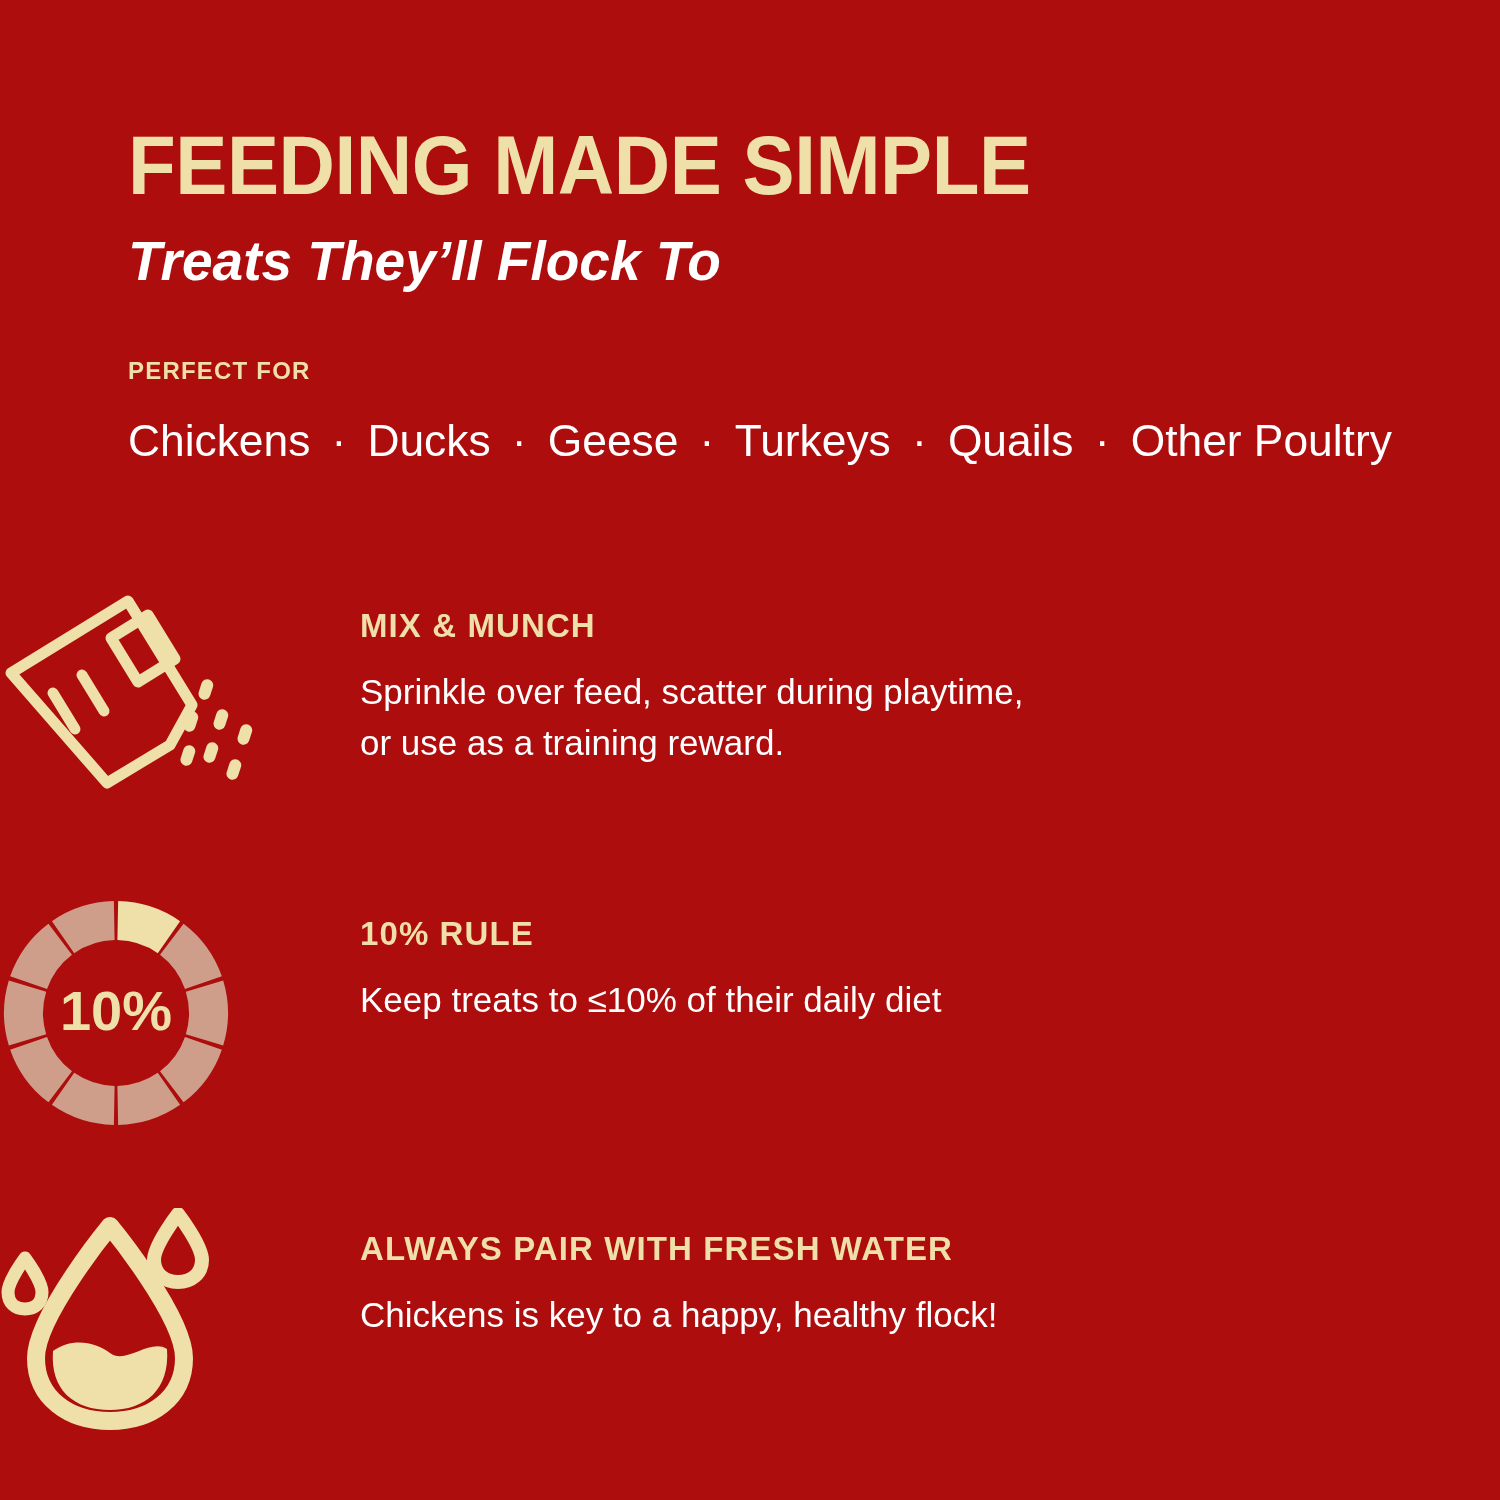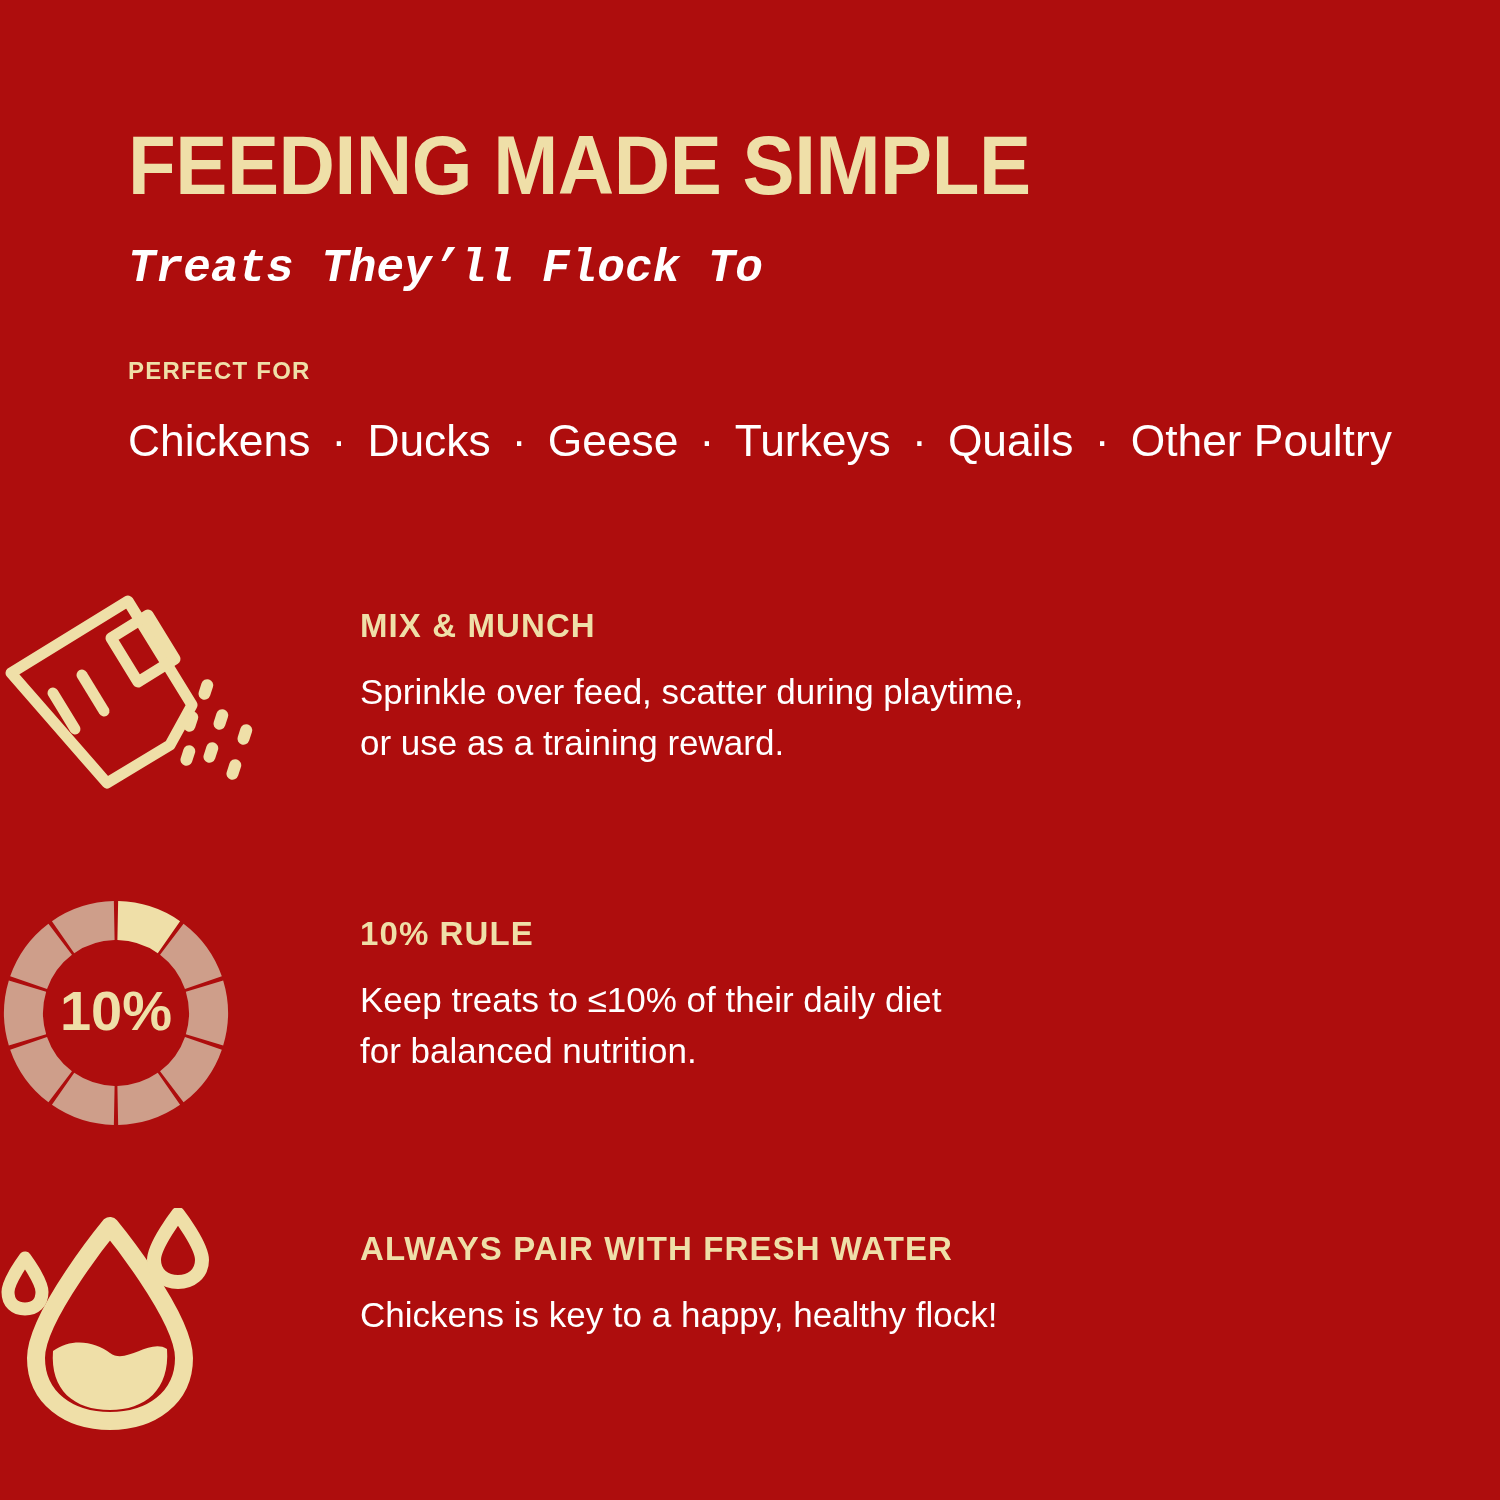--- a/index.html
+++ b/index.html
@@ -34,27 +34,27 @@
     font-size: 84px;
     line-height: 0.96;
     letter-spacing: -0.5px;
     color: #EFDFA8;
     transform: scaleX(0.93);
     transform-origin: left center;
     white-space: nowrap;
   }
 
   .subtitle {
-    font-family: Liberation Mono, monospace;
+    font-family: Liberation Sans, sans-serif;
     font-style: italic;
     font-weight: 700;
-    font-size: 46px;
+    font-size: 55px;
     line-height: 1.0;
     color: #FFFFFF;
-    margin-top: 40px;
+    margin-top: 28px;
     white-space: nowrap;
   }
 
   
   .perfect-for-block {
     position: absolute;
     left: 128px;
     top: 357px;
     width: 1290px;
   }
@@ -218,21 +218,20 @@
               <path d="M 10.165721838356546 79.35159531434036 A 112 112 0 0 1 48.4407053725283 26.670599971574447 L 71.96581689459434 57.776373195758346 A 73 73 0 0 0 47.01872941250025 92.11309337452542 Z" fill="#CE9E8A"></path>
               <path d="M 51.919662174102214 24.1429899021375 A 112 112 0 0 1 113.84988645123467 4.020640242375848 L 114.5985867048226 43.01345301511998 A 73 73 0 0 0 74.23335123847734 56.12891306121462 Z" fill="#CE9E8A"></path>
             </g>
           <text x="116" y="133" text-anchor="middle" font-family="Liberation Sans, sans-serif" font-size="56" font-weight="700" fill="#EFDFA8">10%</text>
         </svg>
       </div>
       <div class="feature-text">
         <div class="feature-heading">10% RULE</div>
         <div class="feature-body">
           <div>Keep treats to ≤10% of their daily diet</div>
-          <div>for balanced nutrition.</div>
         </div>
       </div>
     </div>
 
     <div class="feature-row row-water">
       <div class="feature-icon">
         <svg width="220" height="222" viewBox="0 0 220 222">
 
           <path d="M 110 18
                    C 110 18 36 108 36 150

